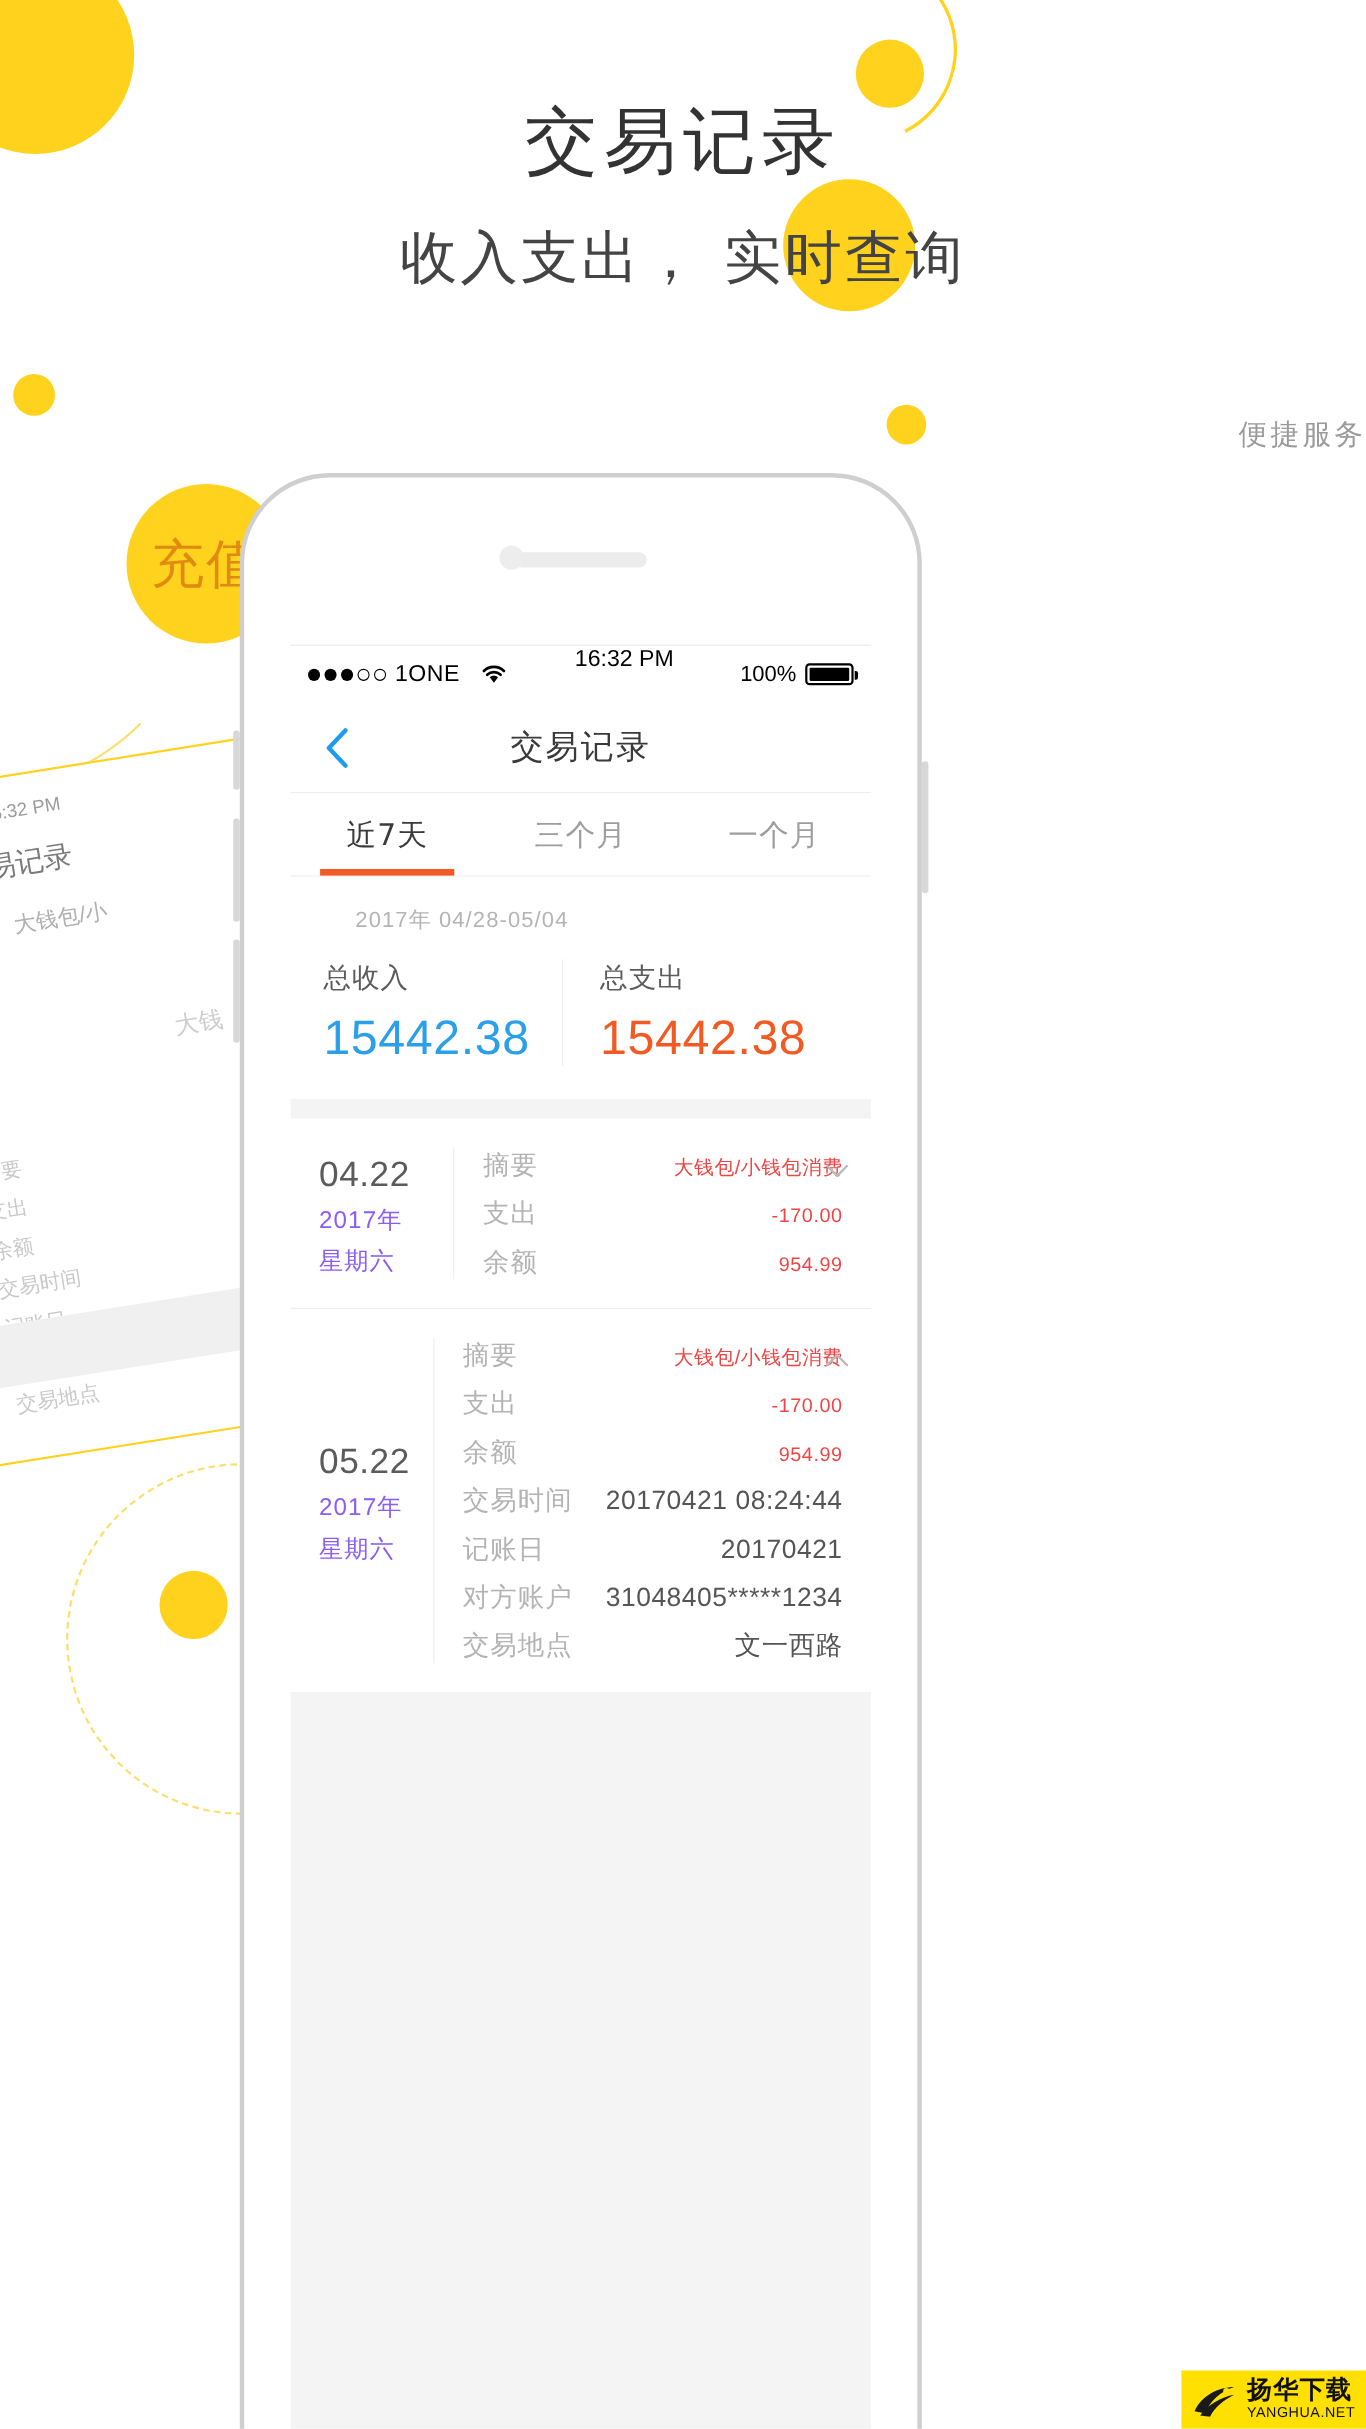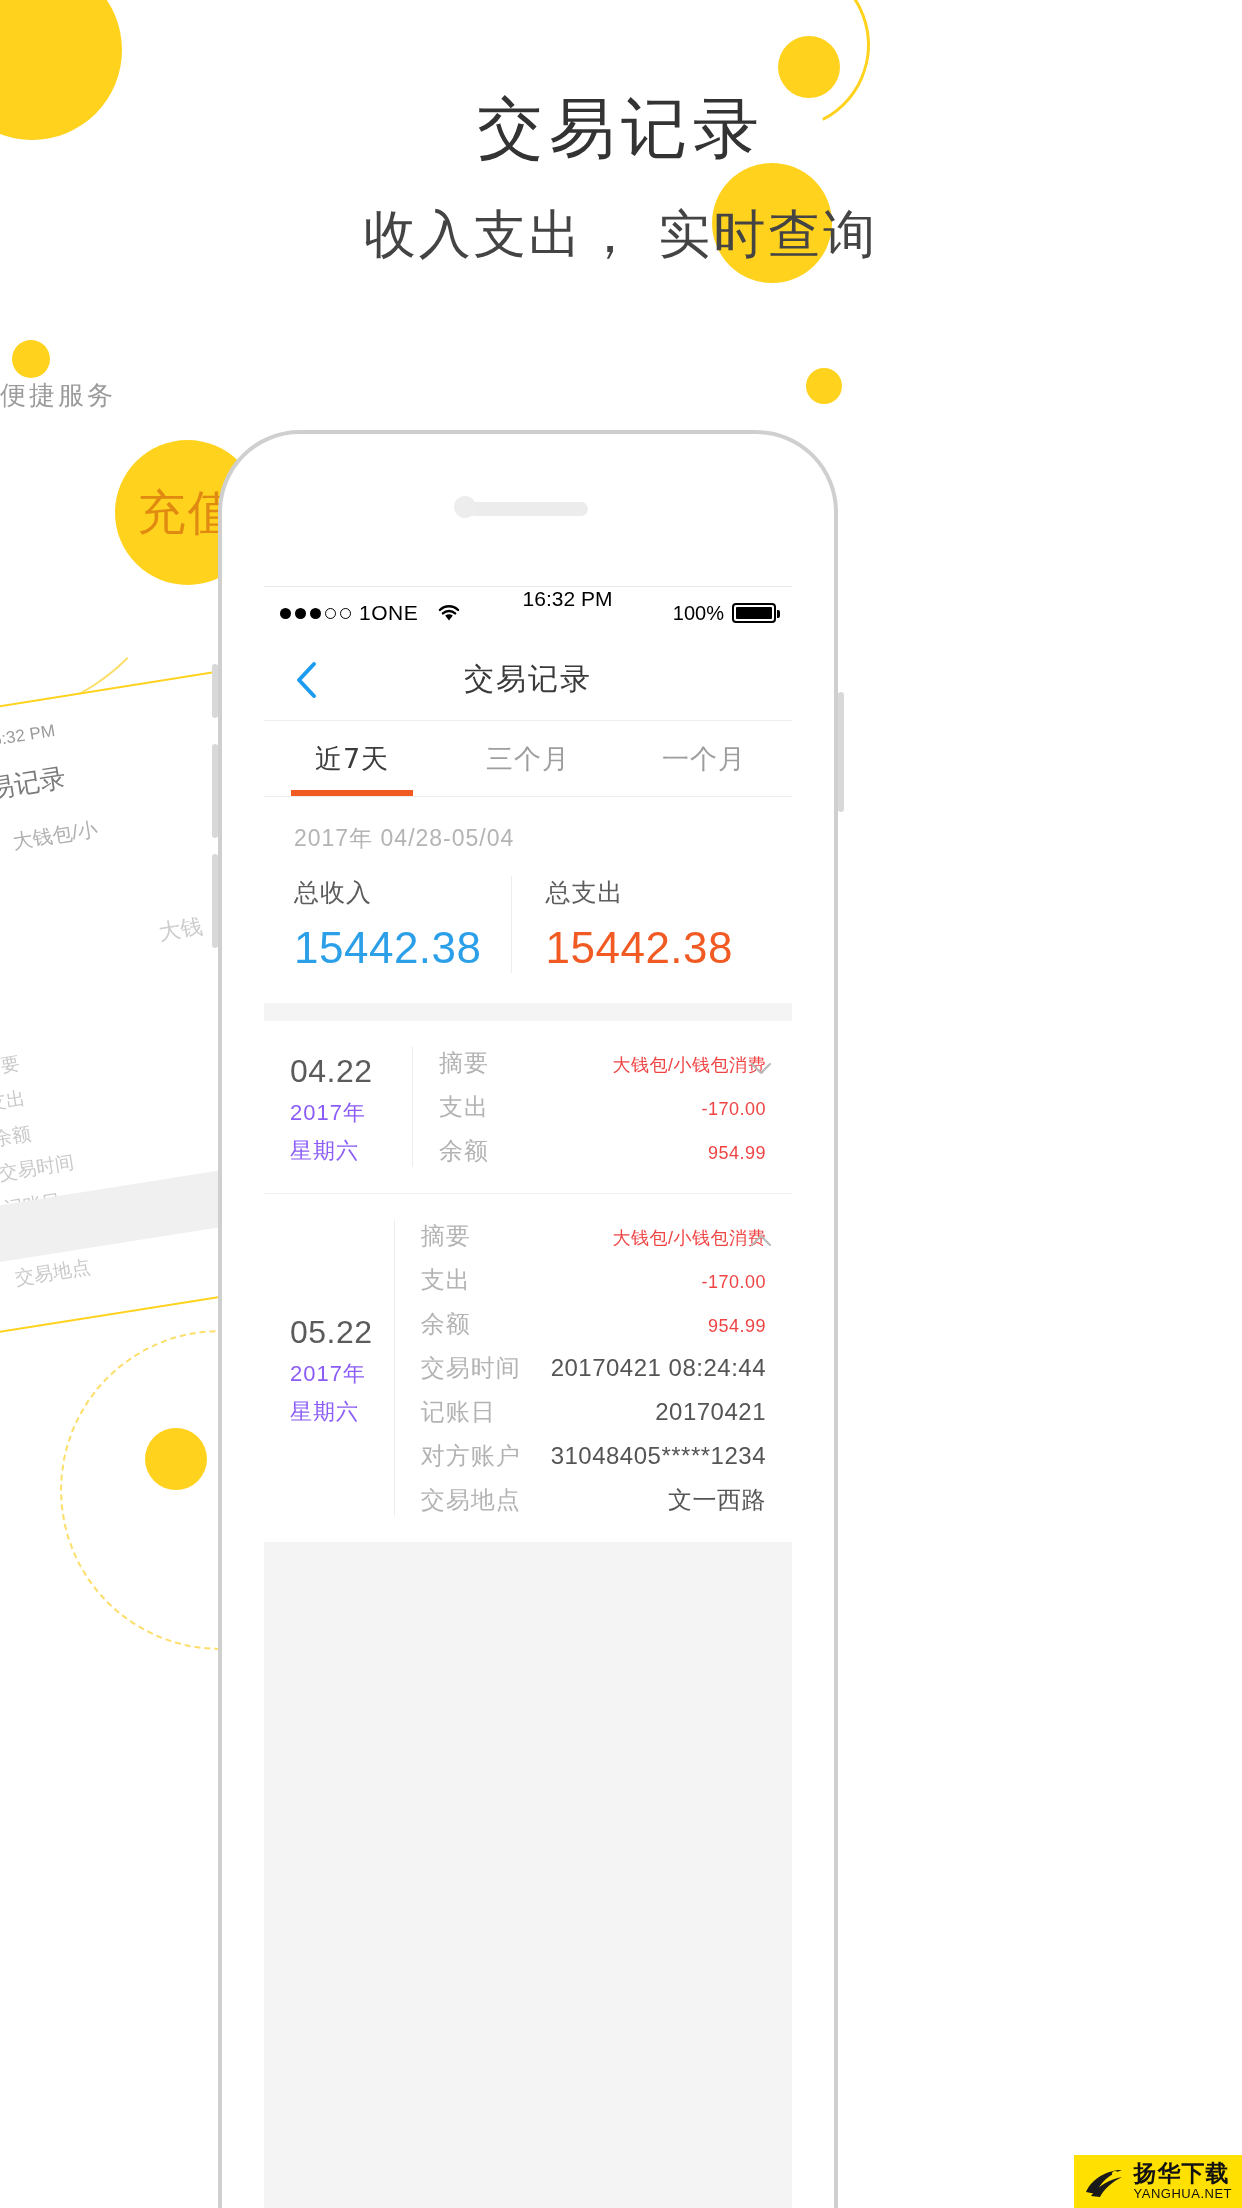--- a/index.html
+++ b/index.html
@@ -84,21 +84,21 @@
   .headings { position: absolute; top: 0; left: 0; width: 1242px; z-index: 5; text-align: center; }
   .h-title {
     margin-top: 84px; font-size: 66px; color: #333333; letter-spacing: 6px;
     font-family: "DejaVu Sans", sans-serif; font-weight: 400;
   }
   .h-sub {
     margin-top: 26px; font-size: 52px; color: #444444; letter-spacing: 3px;
     font-family: "DejaVu Sans", sans-serif; font-weight: 400;
   }
   .caption {
-    position: absolute; top: 378px; left: 0; width: 1242px; text-align: left;
+    position: absolute; top: 378px; left: 0; width: 1242px; text-align: right;
     font-size: 26px; color: #9b9b9b; letter-spacing: 3px; z-index: 6;
     font-family: "DejaVu Sans", sans-serif;
   }
 
   
   .phone {
     position: absolute; left: 218px; top: 430px;
     width: 620px; height: 1790px;
     background: #ffffff;
     border: 4px solid #cfcfcf;
@@ -181,21 +181,21 @@
     font-family: "DejaVu Sans", sans-serif;
   }
   .tab.active { color: #3b3b3b; }
   .tab.active::after {
     content: ""; position: absolute; bottom: 0; left: 50%; transform: translateX(-50%);
     width: 122px; height: 6px; background: #F15A22;
   }
 
   
   .summary { background: #fff; padding: 26px 30px 30px 30px; }
-  .sum-range { font-size: 23px; color: #b4b4b4; letter-spacing: 1px; margin-bottom: 22px; }
+  .sum-range { font-size: 20px; color: #b4b4b4; letter-spacing: 1px; margin-bottom: 22px; margin-left: 29px; }
   .sum-cols { display: flex; }
   .sum-col { flex: 1; }
   .sum-col + .sum-col { border-left: 1px solid #ededed; padding-left: 34px; }
   .sum-label { font-size: 25px; color: #5c5c5c; margin-bottom: 14px; letter-spacing: 1px; }
   .sum-value { font-size: 44px; letter-spacing: 0.5px; font-family: "Liberation Sans", sans-serif; }
   .sum-value.income { color: #2B9FE8; }
   .sum-value.expense { color: #F15A22; }
 
   .gap { height: 18px; background: #f4f4f4; }
 

